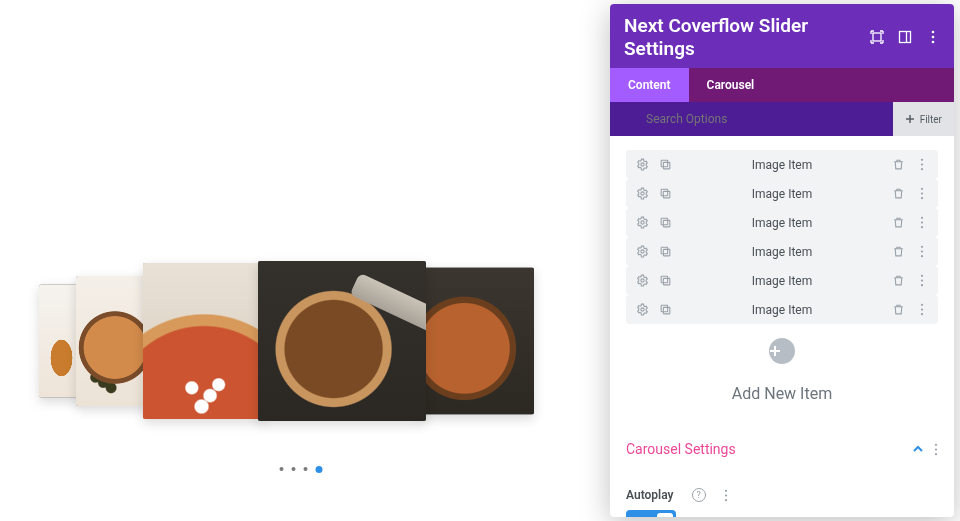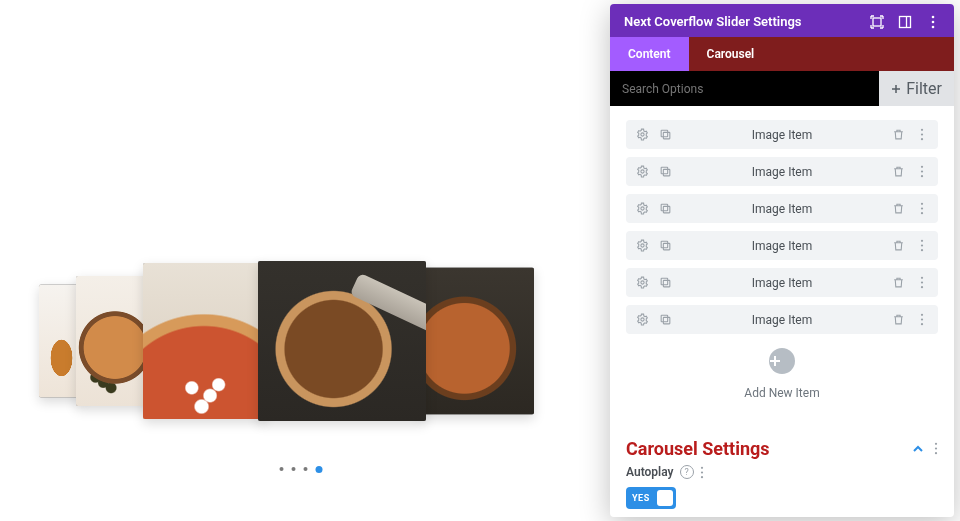--- a/index.html
+++ b/index.html
@@ -70,70 +70,70 @@
   .panel {
     position: absolute; right: 6px; top: 4px; width: 344px; height: 513px;
     background: #fff; border-radius: 4px;
     box-shadow: 0 6px 30px rgba(0,0,0,.25);
     display: flex; flex-direction: column; overflow: hidden;
   }
   .panel-header {
     background: #6c2eb9; color: #fff; padding: 10px 14px 8px;
   }
   .panel-header .title-row { display:flex; align-items:center; justify-content:space-between; }
-  .panel-header h1 { font-size: 13px; font-weight: 600; }
+  .panel-header h1 { font-size: 19px; font-weight: 600; }
   .panel-header .icons { display:flex; gap:14px; align-items:center; }
   .hicon { width:14px; height:14px; display:flex; align-items:center; justify-content:center; color:#fff; cursor:pointer; }
   .preset { font-size: 11px; margin-top: 4px; opacity: .88; }
   .preset::after{ content:""; display:inline-block; margin-left:4px; border:3px solid transparent; border-top-color:#fff; transform:translateY(2px); }
 
-  .tabs { background:#7f1d1d; display:flex; }
+  .tabs { background:#701a75; display:flex; }
   .tab { color:#fff; font-size:12px; padding:10px 18px; font-weight:600; cursor:pointer; }
   .tab.active { background:#a35cff; }
 
-  .searchbar { display:flex; background:#000000; }
+  .searchbar { display:flex; background:#4c1d95;padding-left:24px; }
   .searchbar input {
     flex:1; border:none; background:transparent; padding:10px 12px;
     font-size:12px; color:#7e8790; outline:none;
   }
   .filter-btn {
-    display:flex; align-items:center; gap:5px; font-size:16px;
+    display:flex; align-items:center; gap:5px; font-size:10px;
     color:#555c63; background:#e1e3e6; border:none; padding:8px 12px; cursor:pointer;
   }
 
   .panel-body { flex:1; overflow-y:auto; padding:14px 16px 24px; }
 
-  .items { display:flex; flex-direction:column; gap:8px; }
+  .items { display:flex; flex-direction:column; gap:0; }
   .item-row {
     background:#f1f3f5; border-radius:4px;
     display:flex; align-items:center; padding:8px 10px; position:relative;
   }
   .item-row .left-icons { display:flex; gap:10px; color:#9aa1a8; }
   .item-row .label {
     position:absolute; left:50%; transform:translateX(-50%);
     font-size:12px; color:#4a5056;
   }
   .item-row .right-icons { margin-left:auto; display:flex; gap:10px; color:#9aa1a8; }
   .row-icon { width:13px; height:13px; display:flex; align-items:center; justify-content:center; cursor:pointer; }
 
   .add-wrap { text-align:center; margin-top:14px; }
   .add-btn {
     width:26px; height:26px; border-radius:50%; background:#b6bdc4; color:#fff;
     border:none; font-size:18px; line-height:1; cursor:pointer;
   }
-  .add-label { margin-top:8px; font-size:12px; color:#6d757d; }
+  .add-label { margin-top:16px; font-size:16px; color:#6d757d; }
 
   .section-header {
     display:flex; align-items:center; justify-content:space-between;
     margin-top:38px; padding-bottom:4px;
   }
-  .section-header h2 { font-size:18px; color:#b91c1c; font-weight:700; }
+  .section-header h2 { font-size:14px; color:#ec4899; font-weight:400; }
   .section-header .section-icons { display:flex; gap:10px; color:#8d949b; align-items:center; }
 
-  .field-row { display:flex; align-items:center; gap:6px; margin-top:2px; }
+  .field-row { display:flex; align-items:center; gap:18px; margin-top:27px; }
   .field-label { font-size:12px; color:#4a4f55; font-weight:600; }
   .help { width:14px; height:14px; border-radius:50%; border:1px solid #9aa1a8; color:#9aa1a8;
           font-size:9px; display:flex; align-items:center; justify-content:center; cursor:pointer;}
   .kebab-small { color:#9aa1a8; font-size:14px; line-height:1; }
 
   .toggle {
     margin-top:8px; width:50px; height:22px; border-radius:4px;
     background:#2d8fe6; position:relative; cursor:pointer;
     display:flex; align-items:center;
   }

